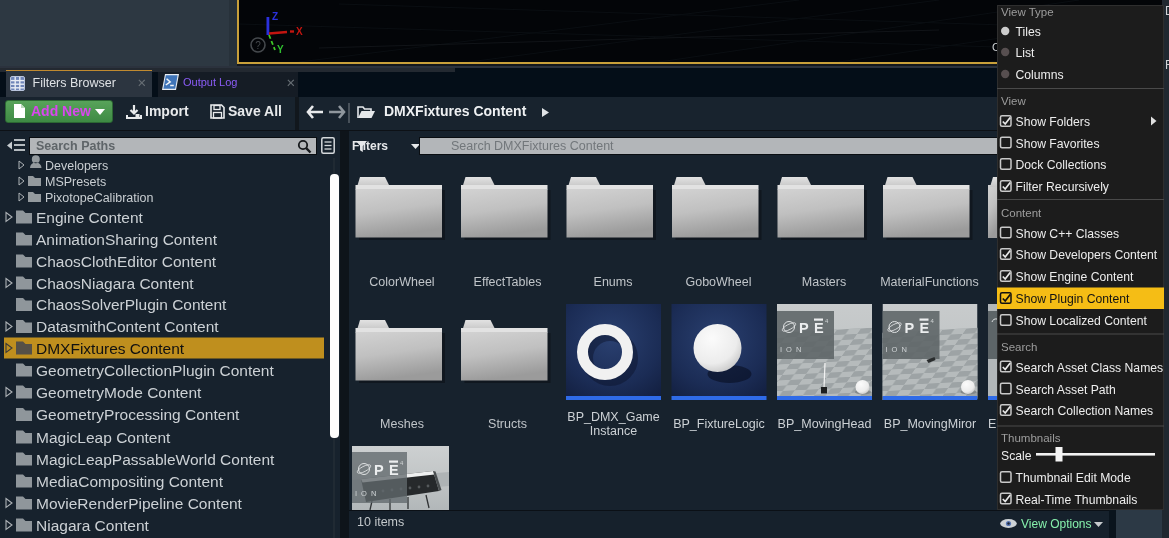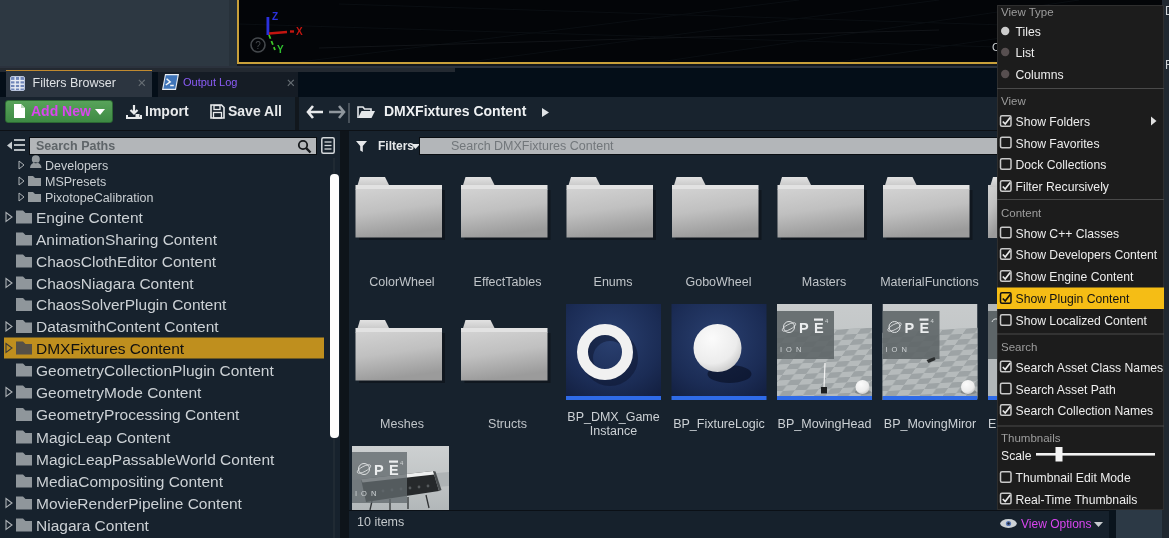--- a/index.html
+++ b/index.html
@@ -230,21 +230,21 @@
 <div class="a" style="left:333px;top:158px;width:2px;height:380px;background:#202a33;"></div>
 <div class="a" style="left:330px;top:174px;width:9px;height:264px;background:#fdfdfd;border-radius:4px;"></div>
 
 <div class="a" style="left:340px;top:131px;width:9px;height:407px;background:#0e141a;"></div>
 
 <div class="a" style="left:349px;top:131px;width:820px;height:407px;background:#17222d;"></div>
 
 <svg class="a" style="left:356px;top:141px;" width="11" height="11" viewBox="0 0 11 11">
     <path d="M0 0 L11 0 L6.8 5 L6.8 11 L4.2 9.5 L4.2 5 Z" fill="#e6e8ea"></path>
   </svg>
-<div class="a txt" style="left:378px;top:139px;font-size:12px;font-weight:bold;color:#e6e8ea;">Filters</div>
+<div class="a txt" style="left:352px;top:139px;font-size:12px;font-weight:bold;color:#e6e8ea;">Filters</div>
 <svg class="a" style="left:411px;top:144px;" width="9" height="5" viewBox="0 0 9 5">
     <path d="M0 0 L9 0 L4.5 5 Z" fill="#e6e8ea"></path>
   </svg>
 <div class="a" style="left:419px;top:137px;width:745px;height:18px;background:#b3b6b9;border:1px solid #0a0e12;"></div>
 <div class="a txt" style="left:427px;top:139px;font-size:12.5px;color:#72777b;margin-left:24px;">Search DMXFixtures Content</div>
 
 <svg class="a" style="left:349px;top:131px;" width="820" height="407" viewBox="0 0 820 407">
 <defs>
 <linearGradient id="fbody" x1="0" y1="0" x2="0.25" y2="1">
         <stop offset="0" stop-color="#d2d2d2"></stop>
@@ -400,21 +400,21 @@
 </g>
 </svg>
 
 <div class="a" style="left:349px;top:510px;width:820px;height:28px;background:#16212c;border-top:1px solid #0b1016;"></div>
 <div class="a txt" style="left:357px;top:515px;font-size:12.5px;color:#c3c8cb;">10 items</div>
 <svg class="a" style="left:1000px;top:519px;" width="17" height="9" viewBox="0 0 17 9">
   <ellipse cx="8.5" cy="4.5" rx="8.3" ry="4.4" fill="#cdd2d6"></ellipse>
   <circle cx="8.5" cy="4.5" r="2.6" fill="#5b79b8"></circle>
   <circle cx="8.5" cy="4.5" r="1.2" fill="#1e2633"></circle>
 </svg>
-<div class="a txt" style="left:1021px;top:517px;font-size:12px;color:#d946ef;">View Options</div>
+<div class="a txt" style="left:1021px;top:517px;font-size:12px;color:#86efac;">View Options</div>
 <svg class="a" style="left:1093.5px;top:522px;" width="9" height="5" viewBox="0 0 9 5">
     <path d="M0 0 L9 0 L4.5 5 Z" fill="#c7cbce"></path>
   </svg>
 <div class="a" style="left:1109px;top:510px;width:7px;height:28px;background:#0a141d;"></div>
 <div class="a" style="left:1116px;top:510px;width:53px;height:28px;background:#2c3945;"></div>
 
 <div class="a" style="left:1162px;top:0;width:7px;height:538px;background:#202830;"></div>
 <div class="a txt" style="left:1165px;top:4px;font-size:12px;color:#cfd3d6;">D</div>
 <div class="a txt" style="left:1165px;top:58px;font-size:12px;color:#cfd3d6;">F</div>
 

